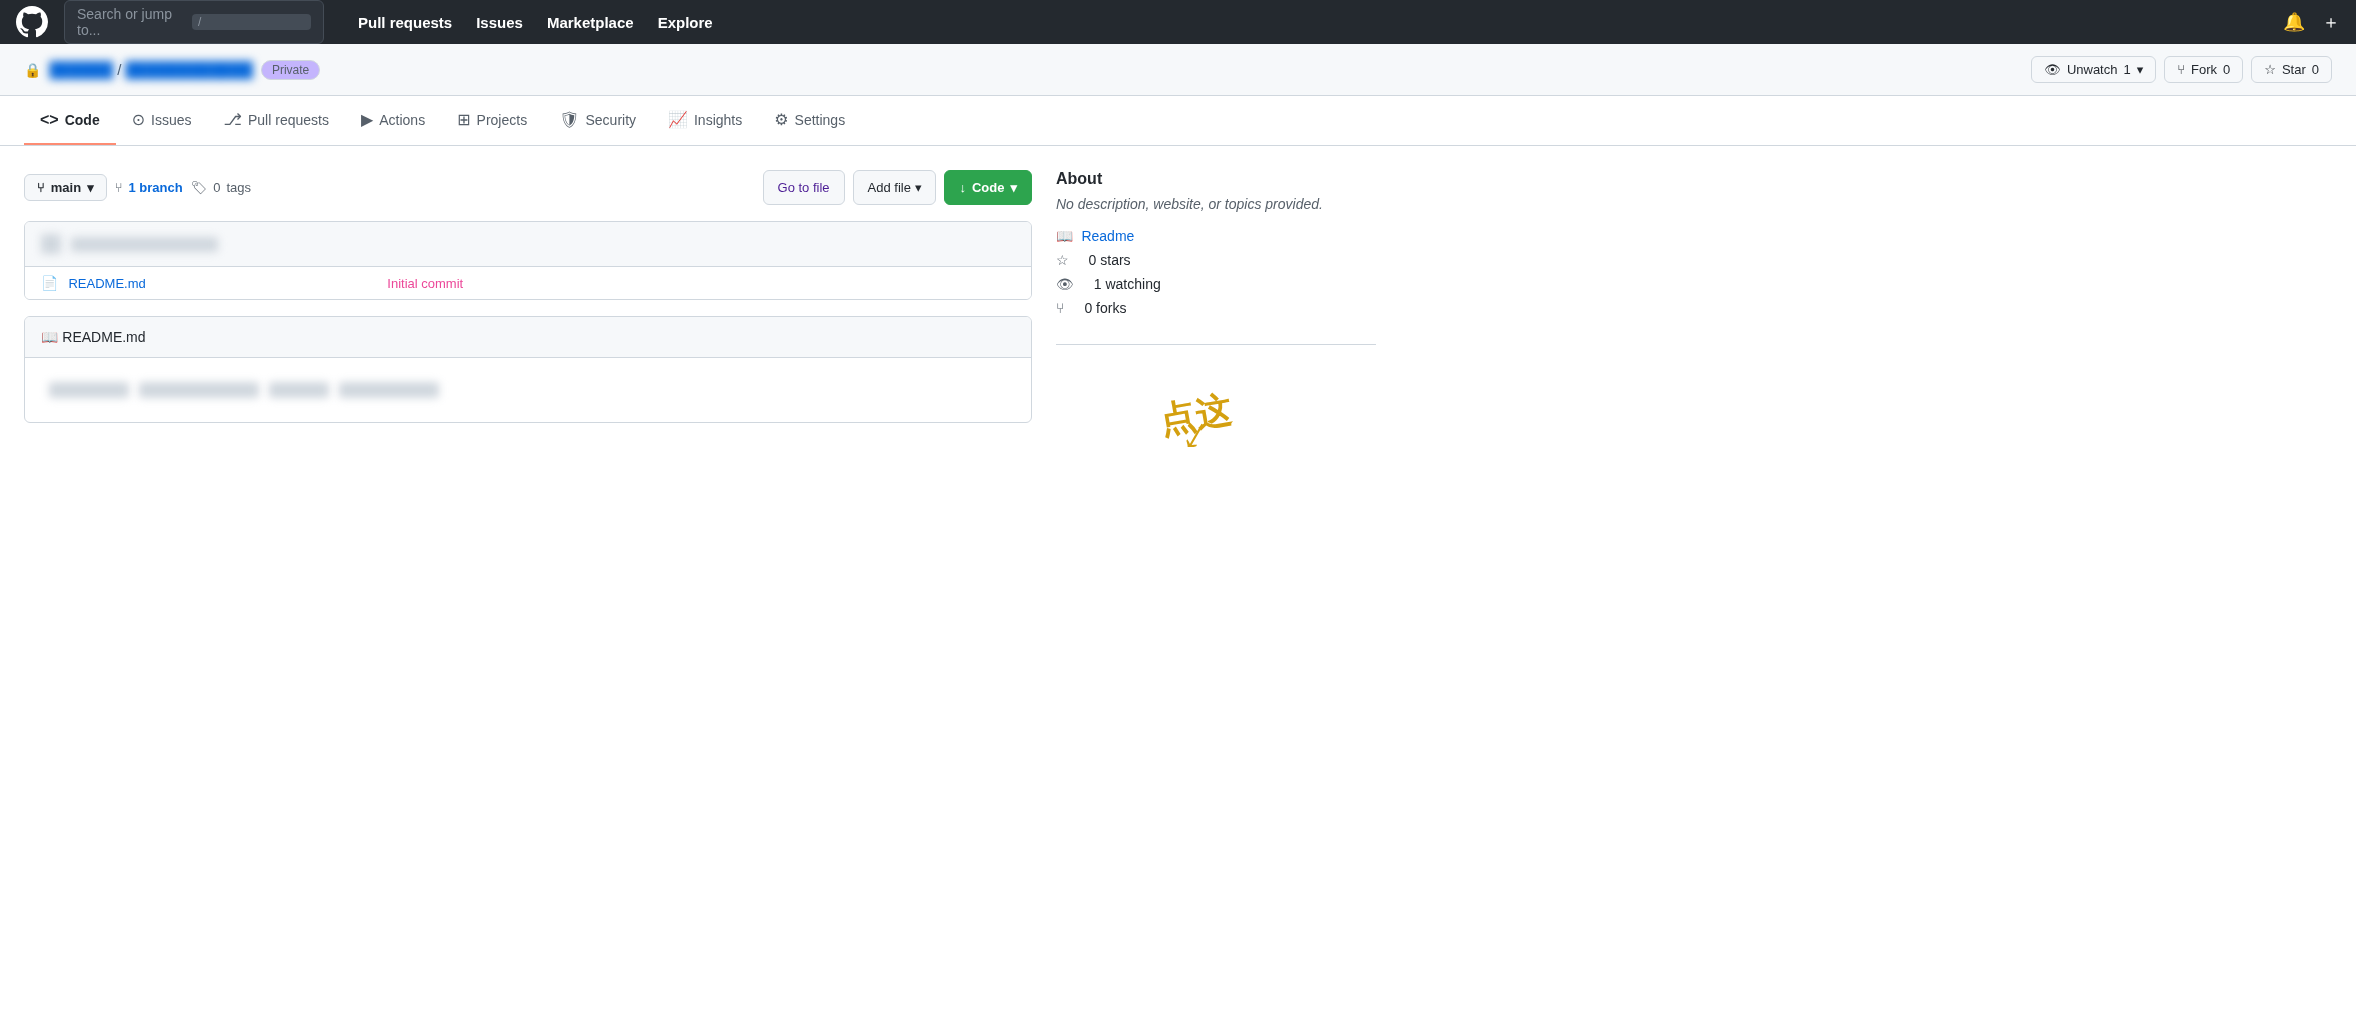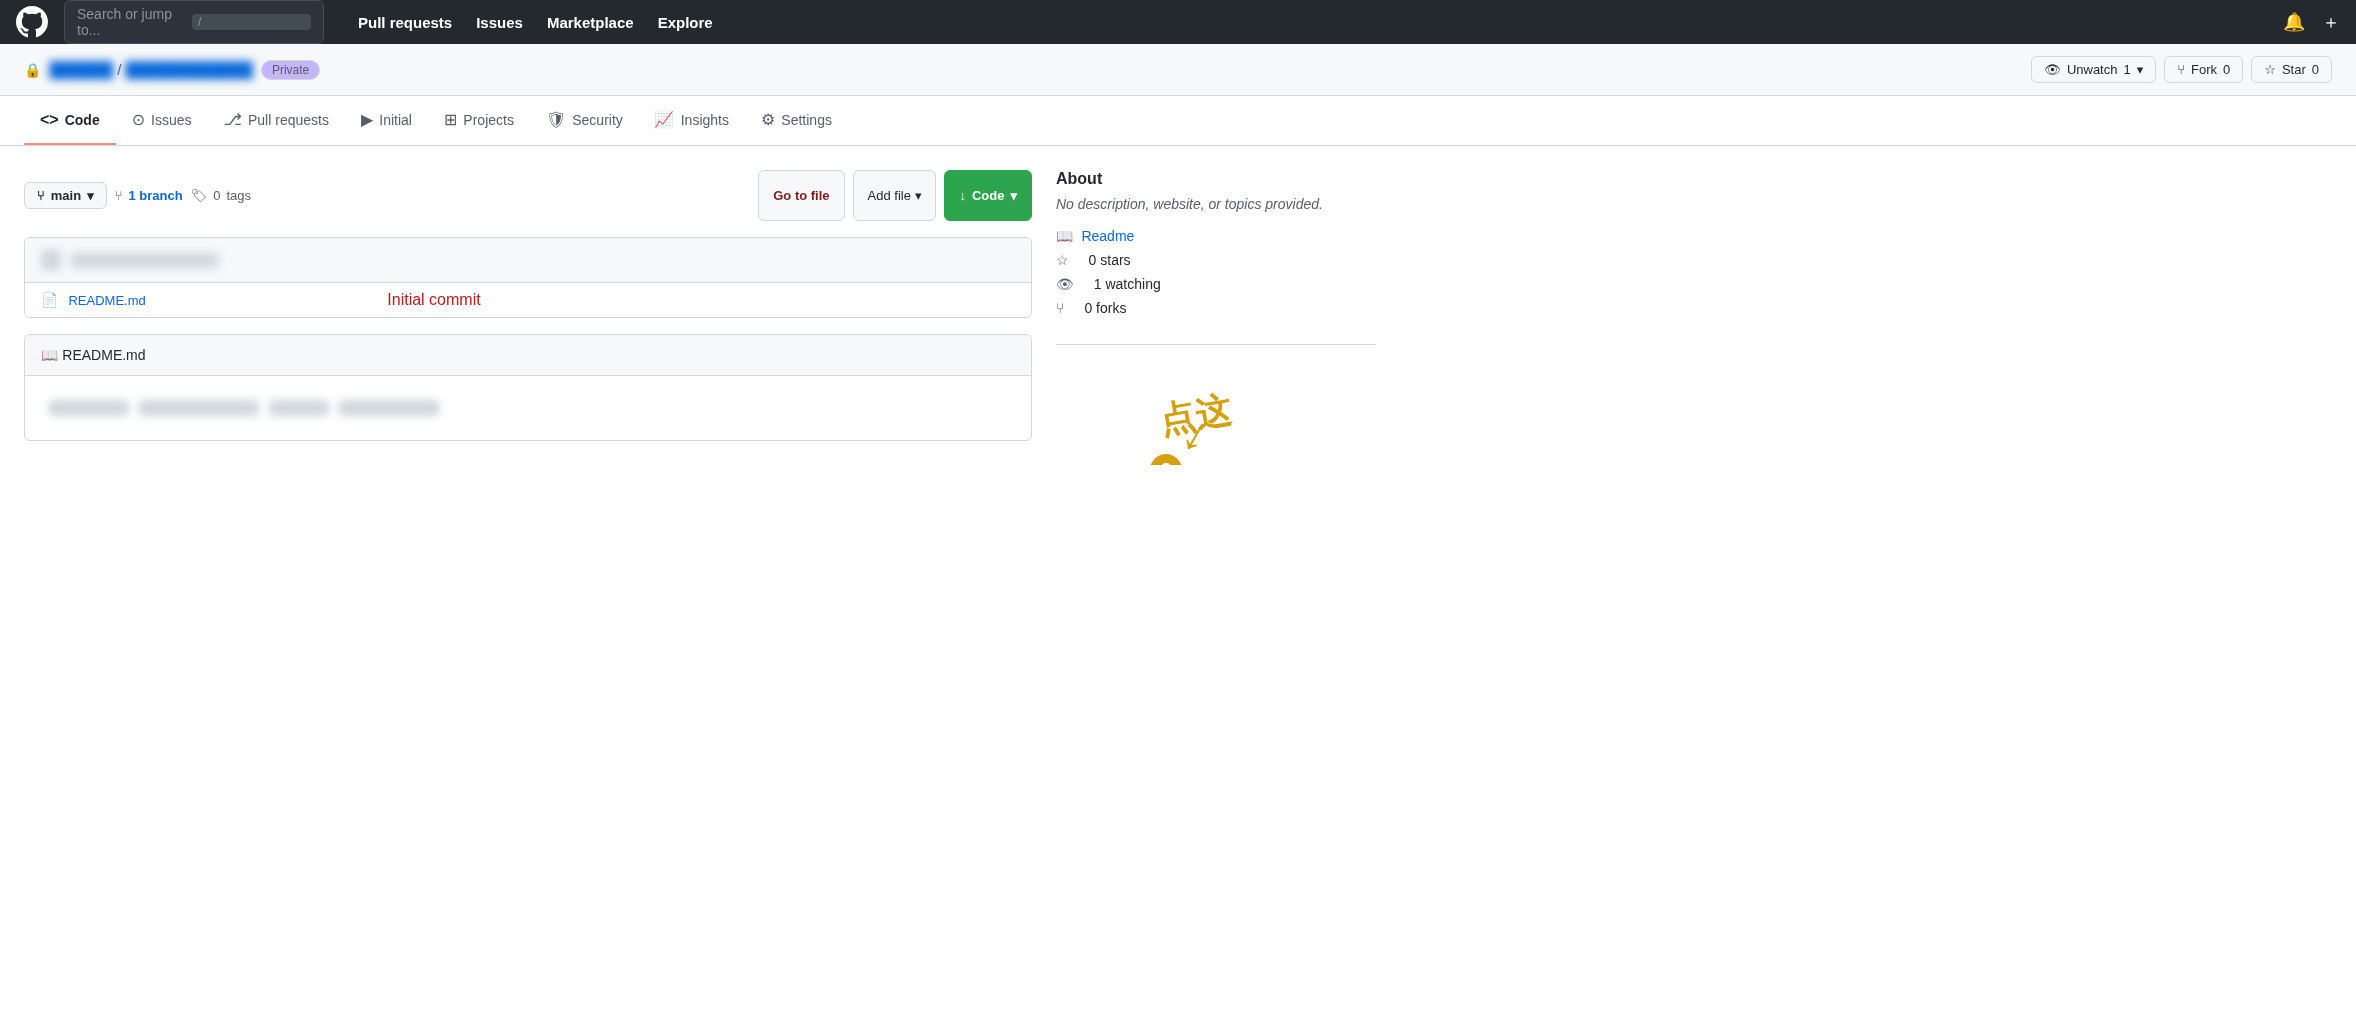--- a/index.html
+++ b/index.html
@@ -106,21 +106,21 @@
       display: flex; align-items: center; gap: 6px;
       border: 1px solid #d0d7de; border-radius: 6px;
       background: #f6f8fa; padding: 5px 12px; font-size: 13px;
       cursor: pointer; color: #24292f; font-weight: 600;
     }
     .branch-info { display: flex; align-items: center; gap: 6px; color: #57606a; font-size: 13px; }
     .branch-link { color: #0969da; font-weight: 600; text-decoration: none; }
     .branch-actions { margin-left: auto; display: flex; gap: 8px; }
     .go-file-btn {
       border: 1px solid #d0d7de; border-radius: 6px; background: #f6f8fa;
-      padding: 17px 14px; font-size: 13px; cursor: pointer; color: #7f1d1d; font-weight: 700;
+      padding: 9px 14px; font-size: 13px; cursor: pointer; color: #4c1d95; font-weight: 400;
     }
     .add-file-btn {
       display: flex; align-items: center; gap: 4px;
       border: 1px solid #d0d7de; border-radius: 6px; background: #f6f8fa;
       padding: 5px 14px; font-size: 13px; cursor: pointer; color: #24292f; font-weight: 500;
     }
     .code-btn {
       display: flex; align-items: center; gap: 6px;
       border: 1px solid #2da44e; border-radius: 6px; background: #2da44e;
       padding: 5px 14px; font-size: 13px; cursor: pointer; color: #fff; font-weight: 600;
@@ -138,21 +138,21 @@
       width: 20px; height: 20px; border-radius: 50%; background: #8b5cf6;
     }
     .commit-msg { font-size: 13px; color: #57606a; }
     .file-row {
       display: flex; align-items: center; padding: 8px 16px; border-bottom: 1px solid #d0d7de;
       gap: 10px; background: #fff;
     }
     .file-row:last-child { border-bottom: none; }
     .file-icon { color: #57606a; font-size: 14px; }
     .file-name { color: #0969da; text-decoration: none; font-size: 13px; flex: 1; }
-    .file-commit { color: #b91c1c; font-size: 16px; flex: 2; }
+    .file-commit { color: #ec4899; font-size: 13px; flex: 2; }
     .file-time { color: #57606a; font-size: 12px; margin-left: auto; }
 
     
     .clone-dropdown {
       position: absolute;
       top: 340px;
       left: 710px;
       width: 500px;
       background: #fff;
       border: 1px solid #d0d7de;
@@ -311,21 +311,21 @@
   <a href="#" class="repo-tab">
     <span class="tab-icon">⊙</span>
     <span>Issues</span>
   </a>
   <a href="#" class="repo-tab">
     <span class="tab-icon">⎇</span>
     <span>Pull requests</span>
   </a>
   <a href="#" class="repo-tab">
     <span class="tab-icon">▶</span>
-    <span>Initial</span>
+    <span>Actions</span>
   </a>
   <a href="#" class="repo-tab">
     <span class="tab-icon">⊞</span>
     <span>Projects</span>
   </a>
   <a href="#" class="repo-tab">
     <span class="tab-icon">🛡</span>
     <span>Security</span>
   </a>
   <a href="#" class="repo-tab">

